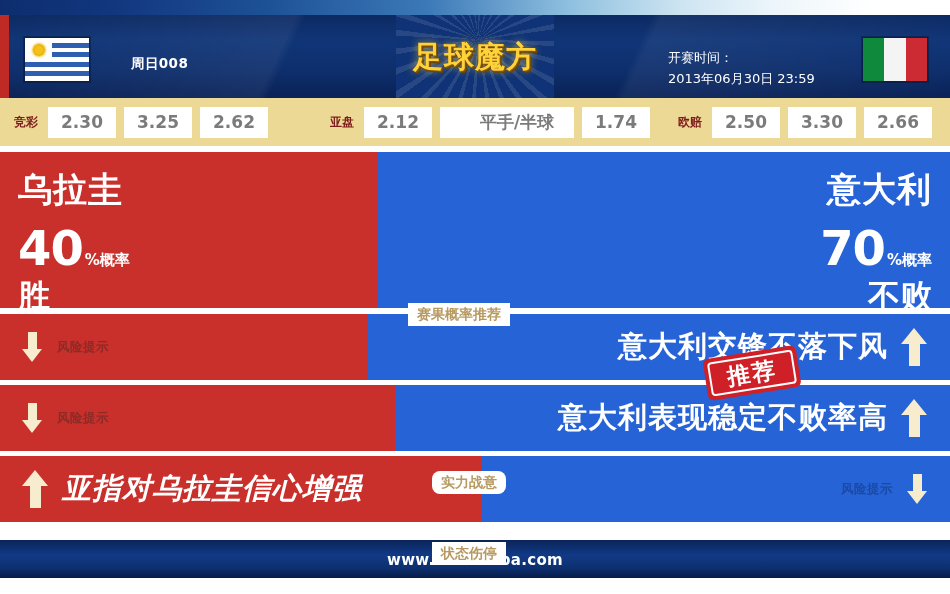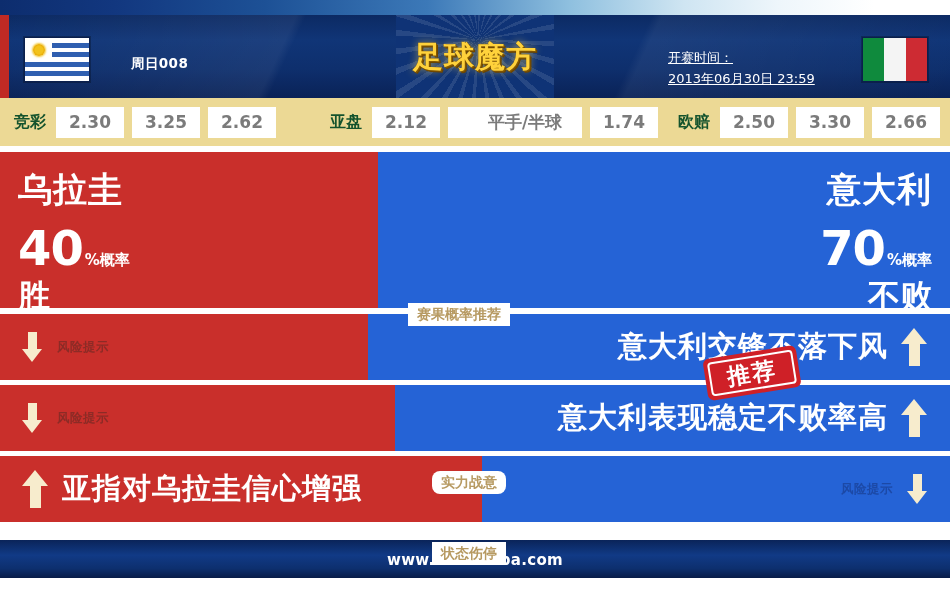--- a/index.html
+++ b/index.html
@@ -129,34 +129,33 @@
     font-family: "DejaVu Sans", "Liberation Sans", sans-serif;
   }
 
   .kickoff {
     position: absolute;
     left: 668px; top: 32px;
     color: #ffffff;
     font-size: 13px;
     line-height: 21px;
     text-align: left;
-    text-decoration: underline;
   }
 
   
   .odds-bar {
     position: absolute;
     left: 0; top: 98px;
     width: 950px; height: 48px;
     background: #ecd995;
   }
   .odds-group { position: absolute; top: 0; height: 48px; display: flex; align-items: center; }
   .odds-label {
-    color: #14532d;
-    font-size: 16px;
+    color: #7f1d1d;
+    font-size: 12px;
     font-weight: bold;
     margin-right: 10px;
     white-space: nowrap;
   }
   .odds-cell {
     background: #ffffff;
     color: #7b7b7b;
     font-size: 17px;
     font-weight: bold;
     height: 31px;
@@ -244,21 +243,21 @@
 
   .row2 { top: 168px; height: 66px; }
   .row2 .row-red  { width: 368px; }
   .row2 .row-blue { left: 368px; width: 582px; }
 
   .row3 { top: 239px; height: 66px; }
   .row3 .row-red  { width: 395px; }
   .row3 .row-blue { left: 395px; width: 555px; }
 
   .row4 { top: 310px; height: 66px; }
-  .row4 .row-red  { width: 482px; }
+  .row4 .row-red  { width: 482px; font-style: italic; }
   .row4 .row-blue { left: 482px; width: 468px; }
 
   
   .risk-note {
     position: absolute;
     left: 22px; top: 50%;
     transform: translateY(-50%);
     display: flex;
     align-items: center;
     gap: 14px;

